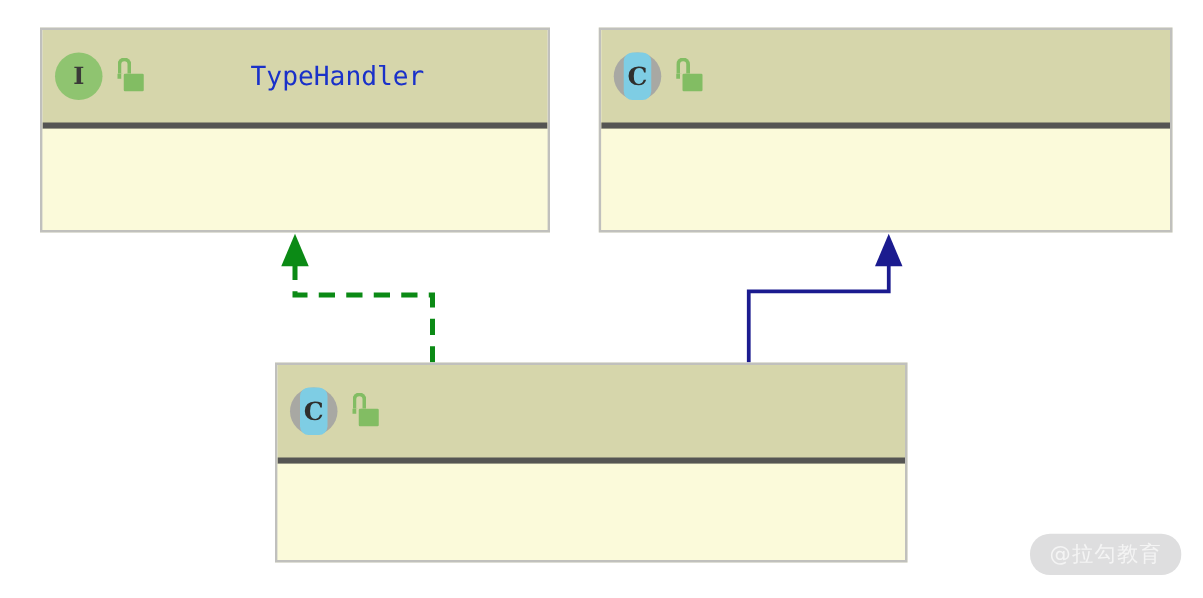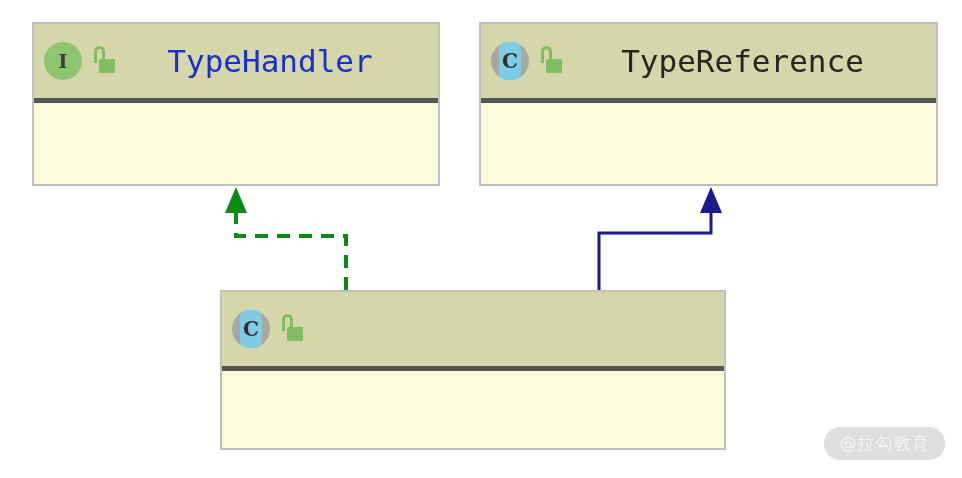--- a/index.html
+++ b/index.html
@@ -39,21 +39,21 @@
     padding-left: 10px;
     border-bottom: 5px solid #555553;
   }
   .uml-body {
     background: #fbfada;
     height: 100%;
   }
 
   .uml-title {
     font-family: "DejaVu Sans Mono", monospace;
-    font-size: 31px;
+    font-size: 21px;
     letter-spacing: 0px;
     white-space: nowrap;
     text-align: center;
   }
   .title-blue { color: #1a31c9; }
   .title-dark { color: #27251f; }
 
   
   .title-slot {
     flex: 1;
@@ -230,23 +230,20 @@
         <div class="icon-class">
           <div class="disc"></div>
           <div class="plate"></div>
           <div class="letter">C</div>
         </div>
         <div class="icon-lock">
           <div class="shackle"></div>
           <div class="bodyb"></div>
         </div>
       </div>
-      <div class="title-slot">
-        <div class="uml-title title-dark">TypeReference</div>
-      </div>
     </div>
     <div class="uml-body"></div>
   </div>
 
   <div class="uml-box" style="left:220px; top:290px; width:506px; height:160px;">
     <div class="uml-header" style="height:79px;">
       <div class="icon-wrap">
         <div class="icon-class">
           <div class="disc"></div>
           <div class="plate"></div>

